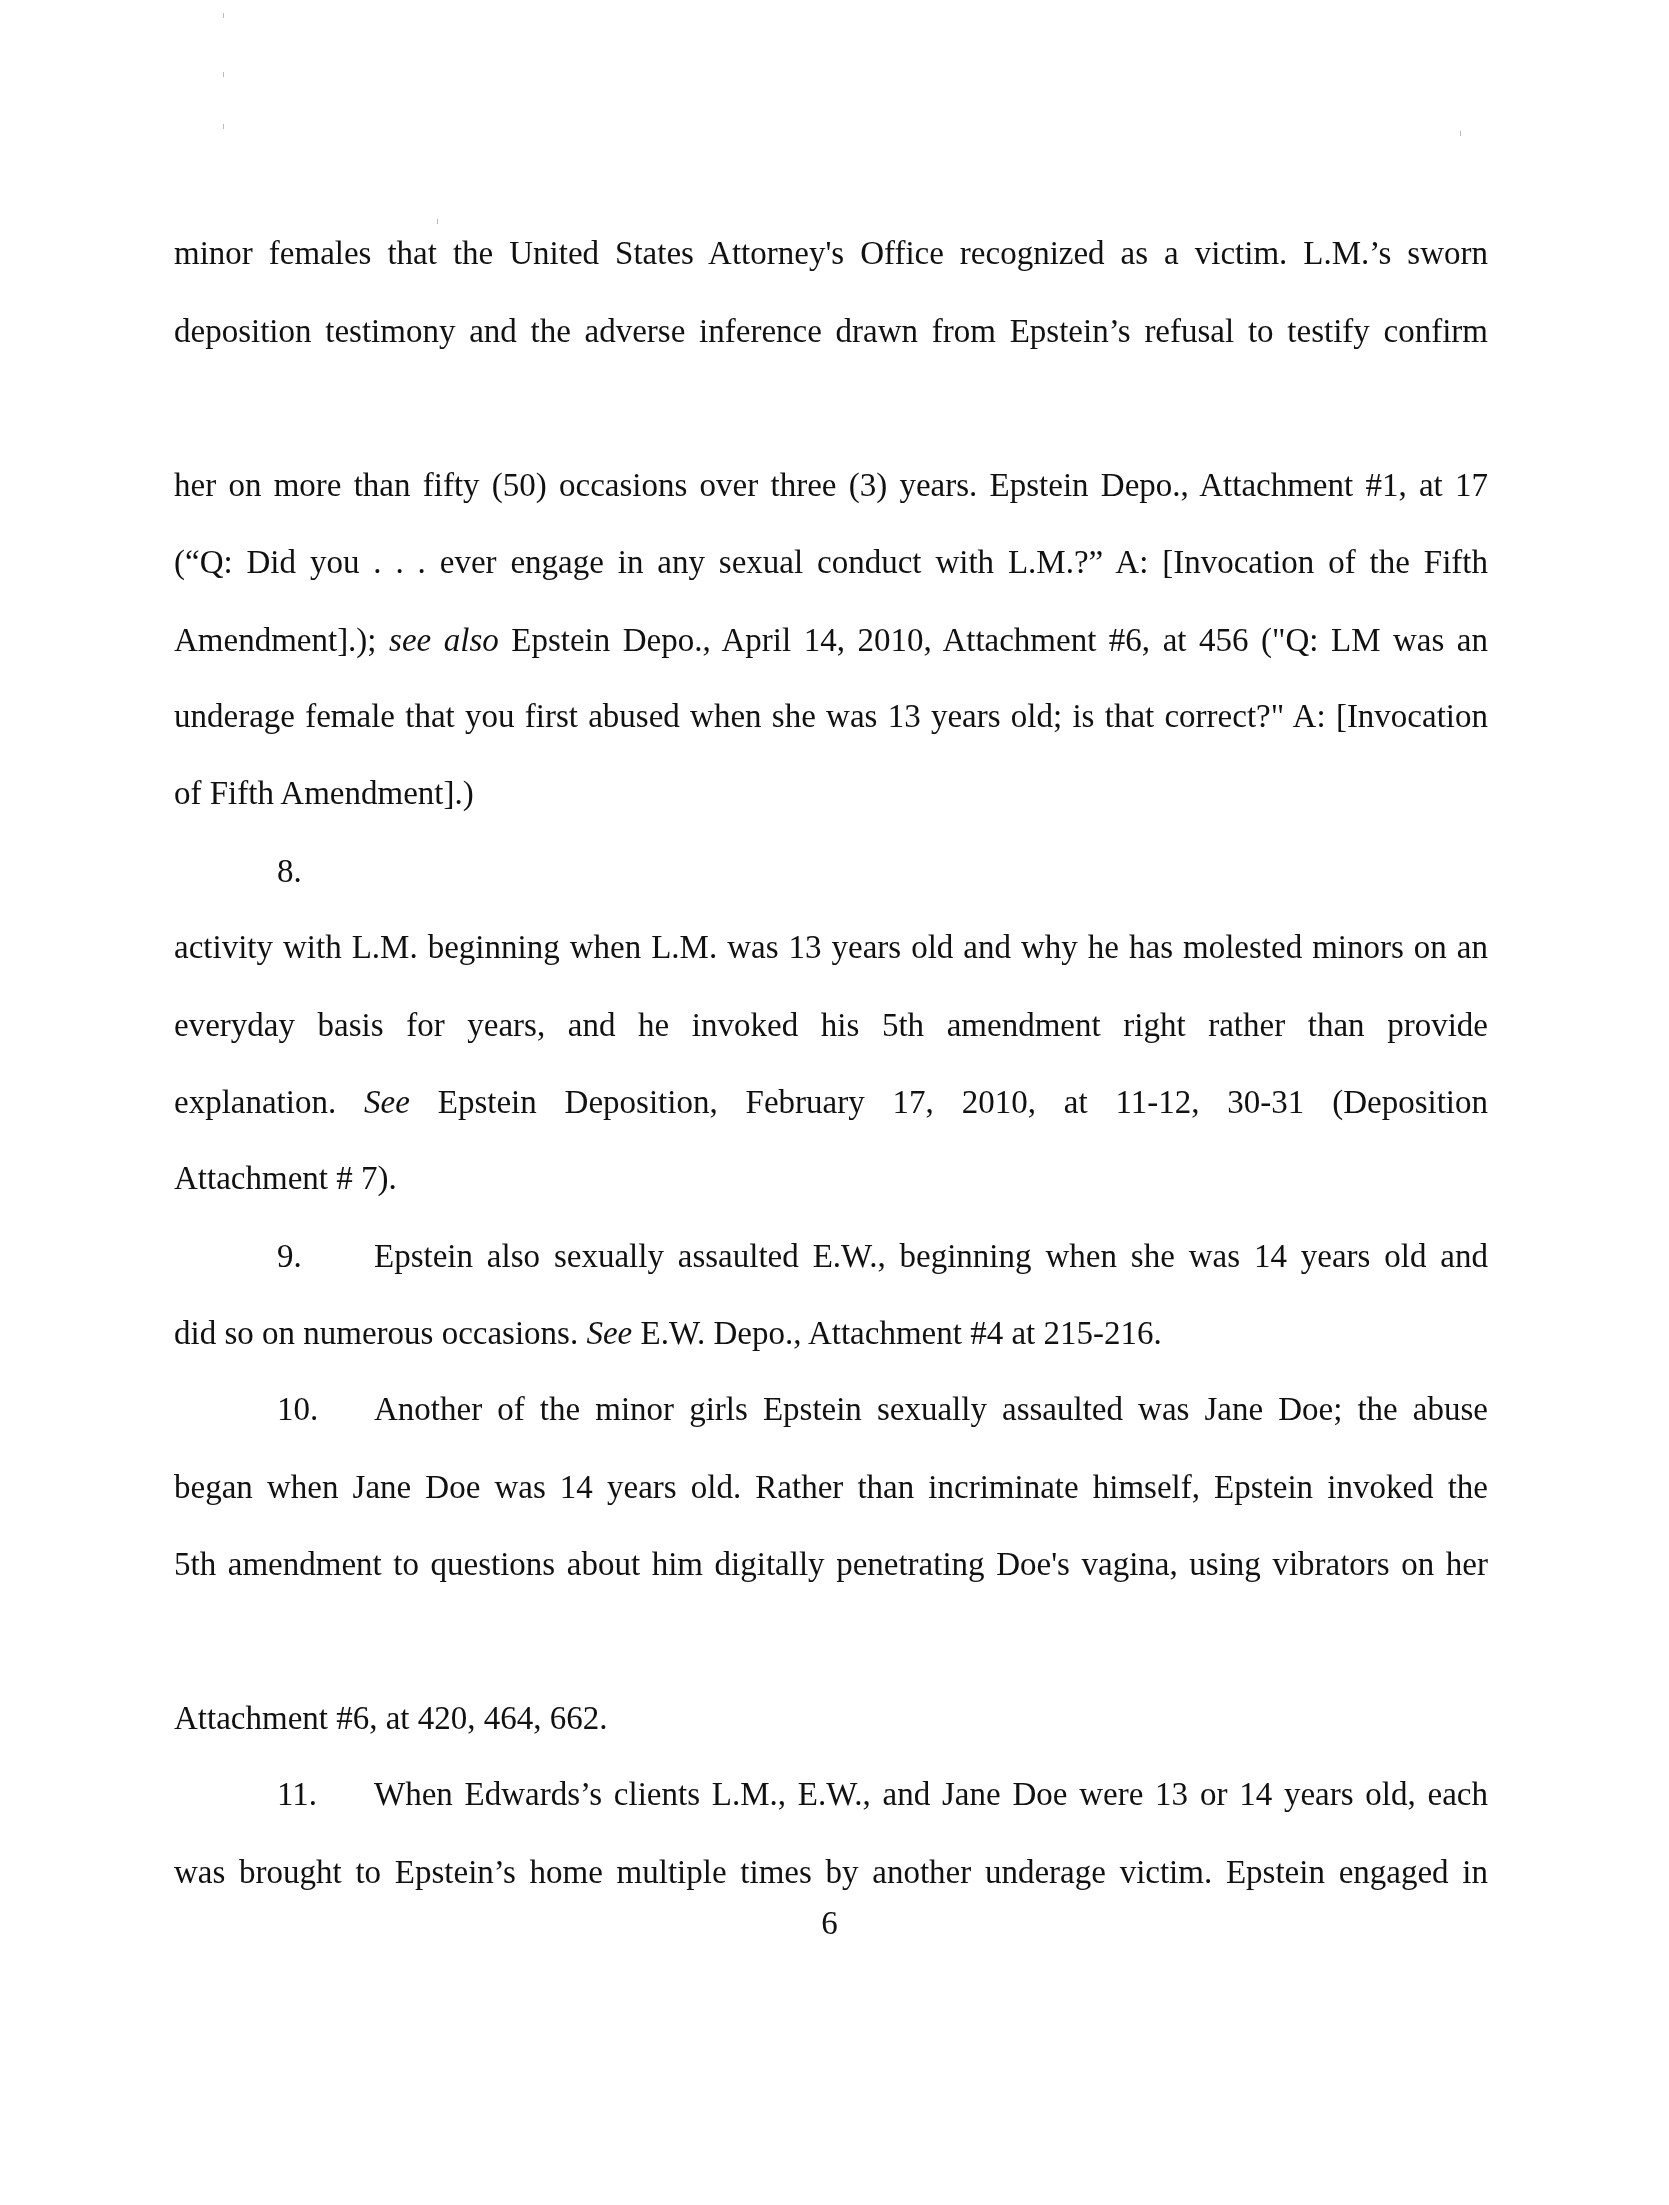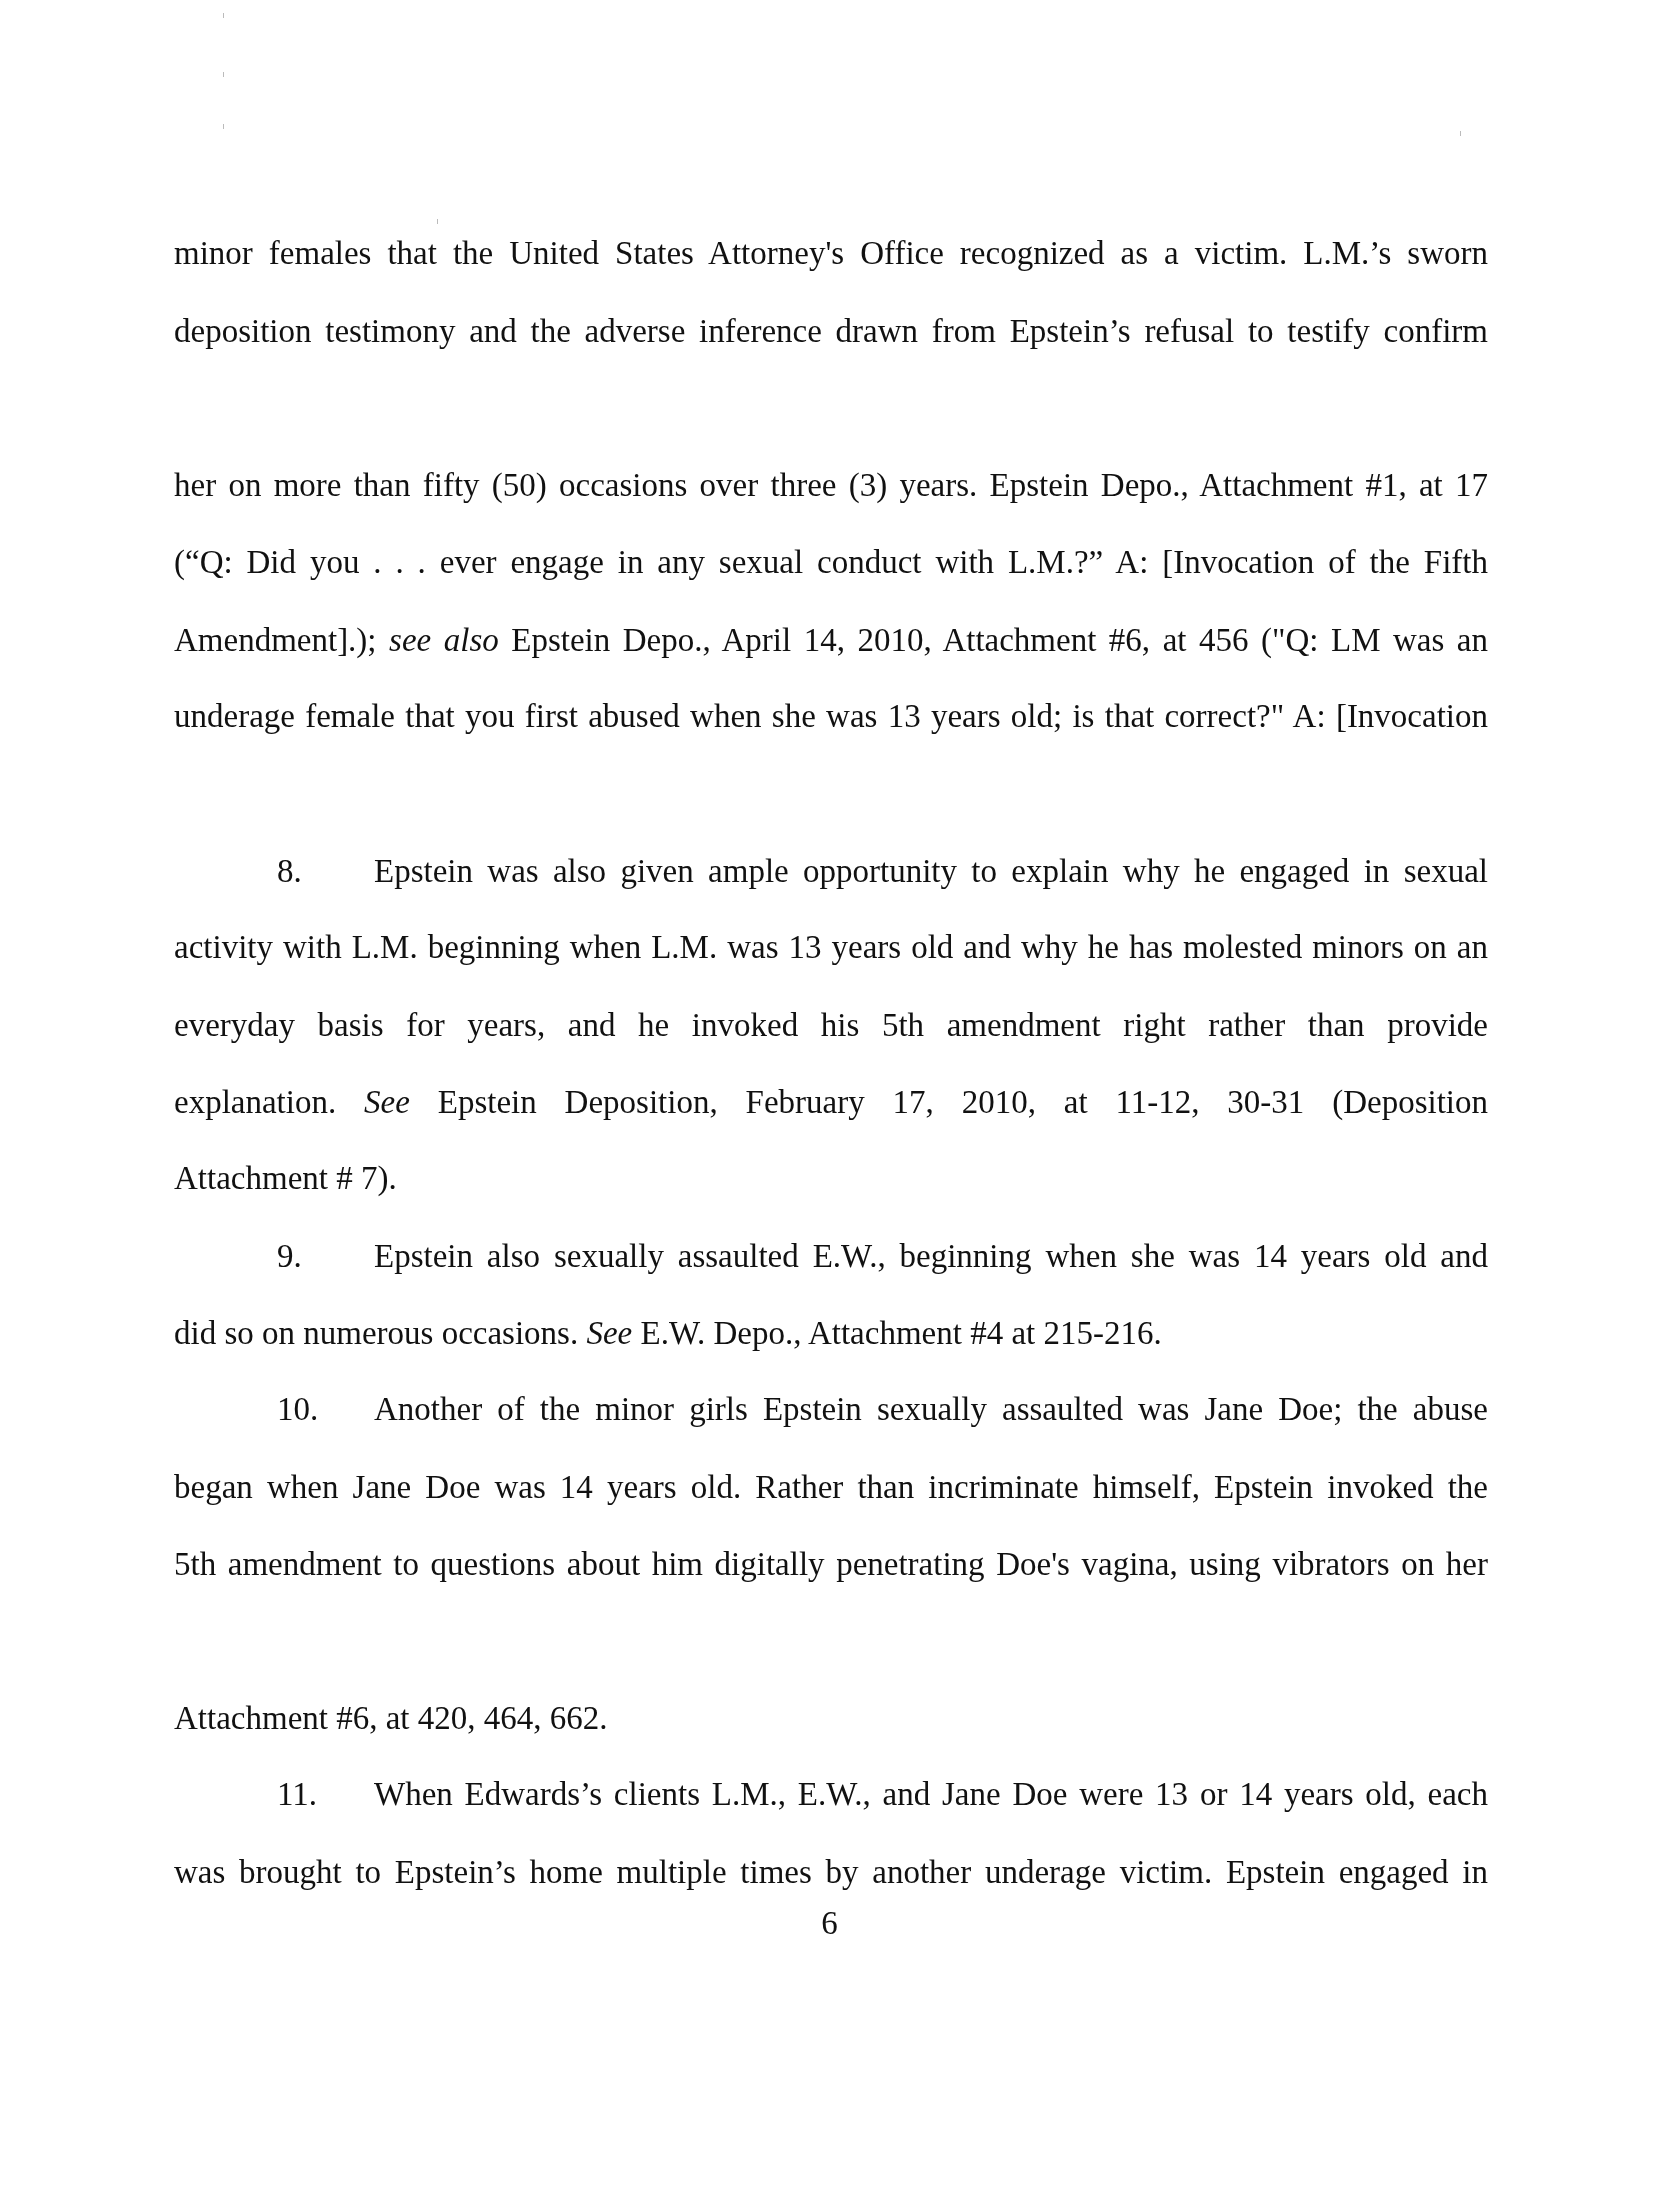--- a/index.html
+++ b/index.html
@@ -68,23 +68,23 @@
 <div class="page">
 
   <div class="line just" style="top:230px">minor females that the United States Attorney's Office recognized as a victim.  L.M.’s sworn</div>
   <div class="line just" style="top:308px">deposition testimony and the adverse inference drawn from Epstein’s refusal to testify confirm</div>
   <div class="line just" style="top:462px">her on more than fifty (50) occasions over three (3) years.  Epstein Depo., Attachment #1, at 17</div>
   <div class="line just" style="top:539px">(“Q: Did you . . . ever engage in any sexual conduct with L.M.?” A: [Invocation of the Fifth</div>
   <div class="line just" style="top:617px">
     <span>Amendment].); </span><i>see also</i><span> Epstein Depo., April 14, 2010, Attachment #6, at 456 ("Q: LM was an</span>
   </div>
   <div class="line just" style="top:693px">underage female that you first abused when she was 13 years old; is that correct?" A: [Invocation</div>
+  <div class="line left" style="top:770px">of Fifth Amendment].)</div>
 
   <div class="pnum" style="top:848px">8.</div>
-  <div class="first" style="top:848px">Epstein was also given ample opportunity to explain why he engaged in sexual</div>
   <div class="line just" style="top:924px">activity with L.M. beginning when L.M. was 13 years old and why he has molested minors on an</div>
   <div class="line just" style="top:1002px">everyday basis for years, and he invoked his 5th amendment right rather than provide</div>
   <div class="line just" style="top:1079px">
     <span>explanation.   </span><i>See</i><span> Epstein Deposition, February 17, 2010, at 11-12, 30-31 (Deposition</span>
   </div>
   <div class="line left" style="top:1155px">Attachment # 7).</div>
 
   <div class="pnum" style="top:1233px">9.</div>
   <div class="first" style="top:1233px">Epstein also sexually assaulted E.W., beginning when she was 14 years old and</div>
   <div class="line left" style="top:1310px">

